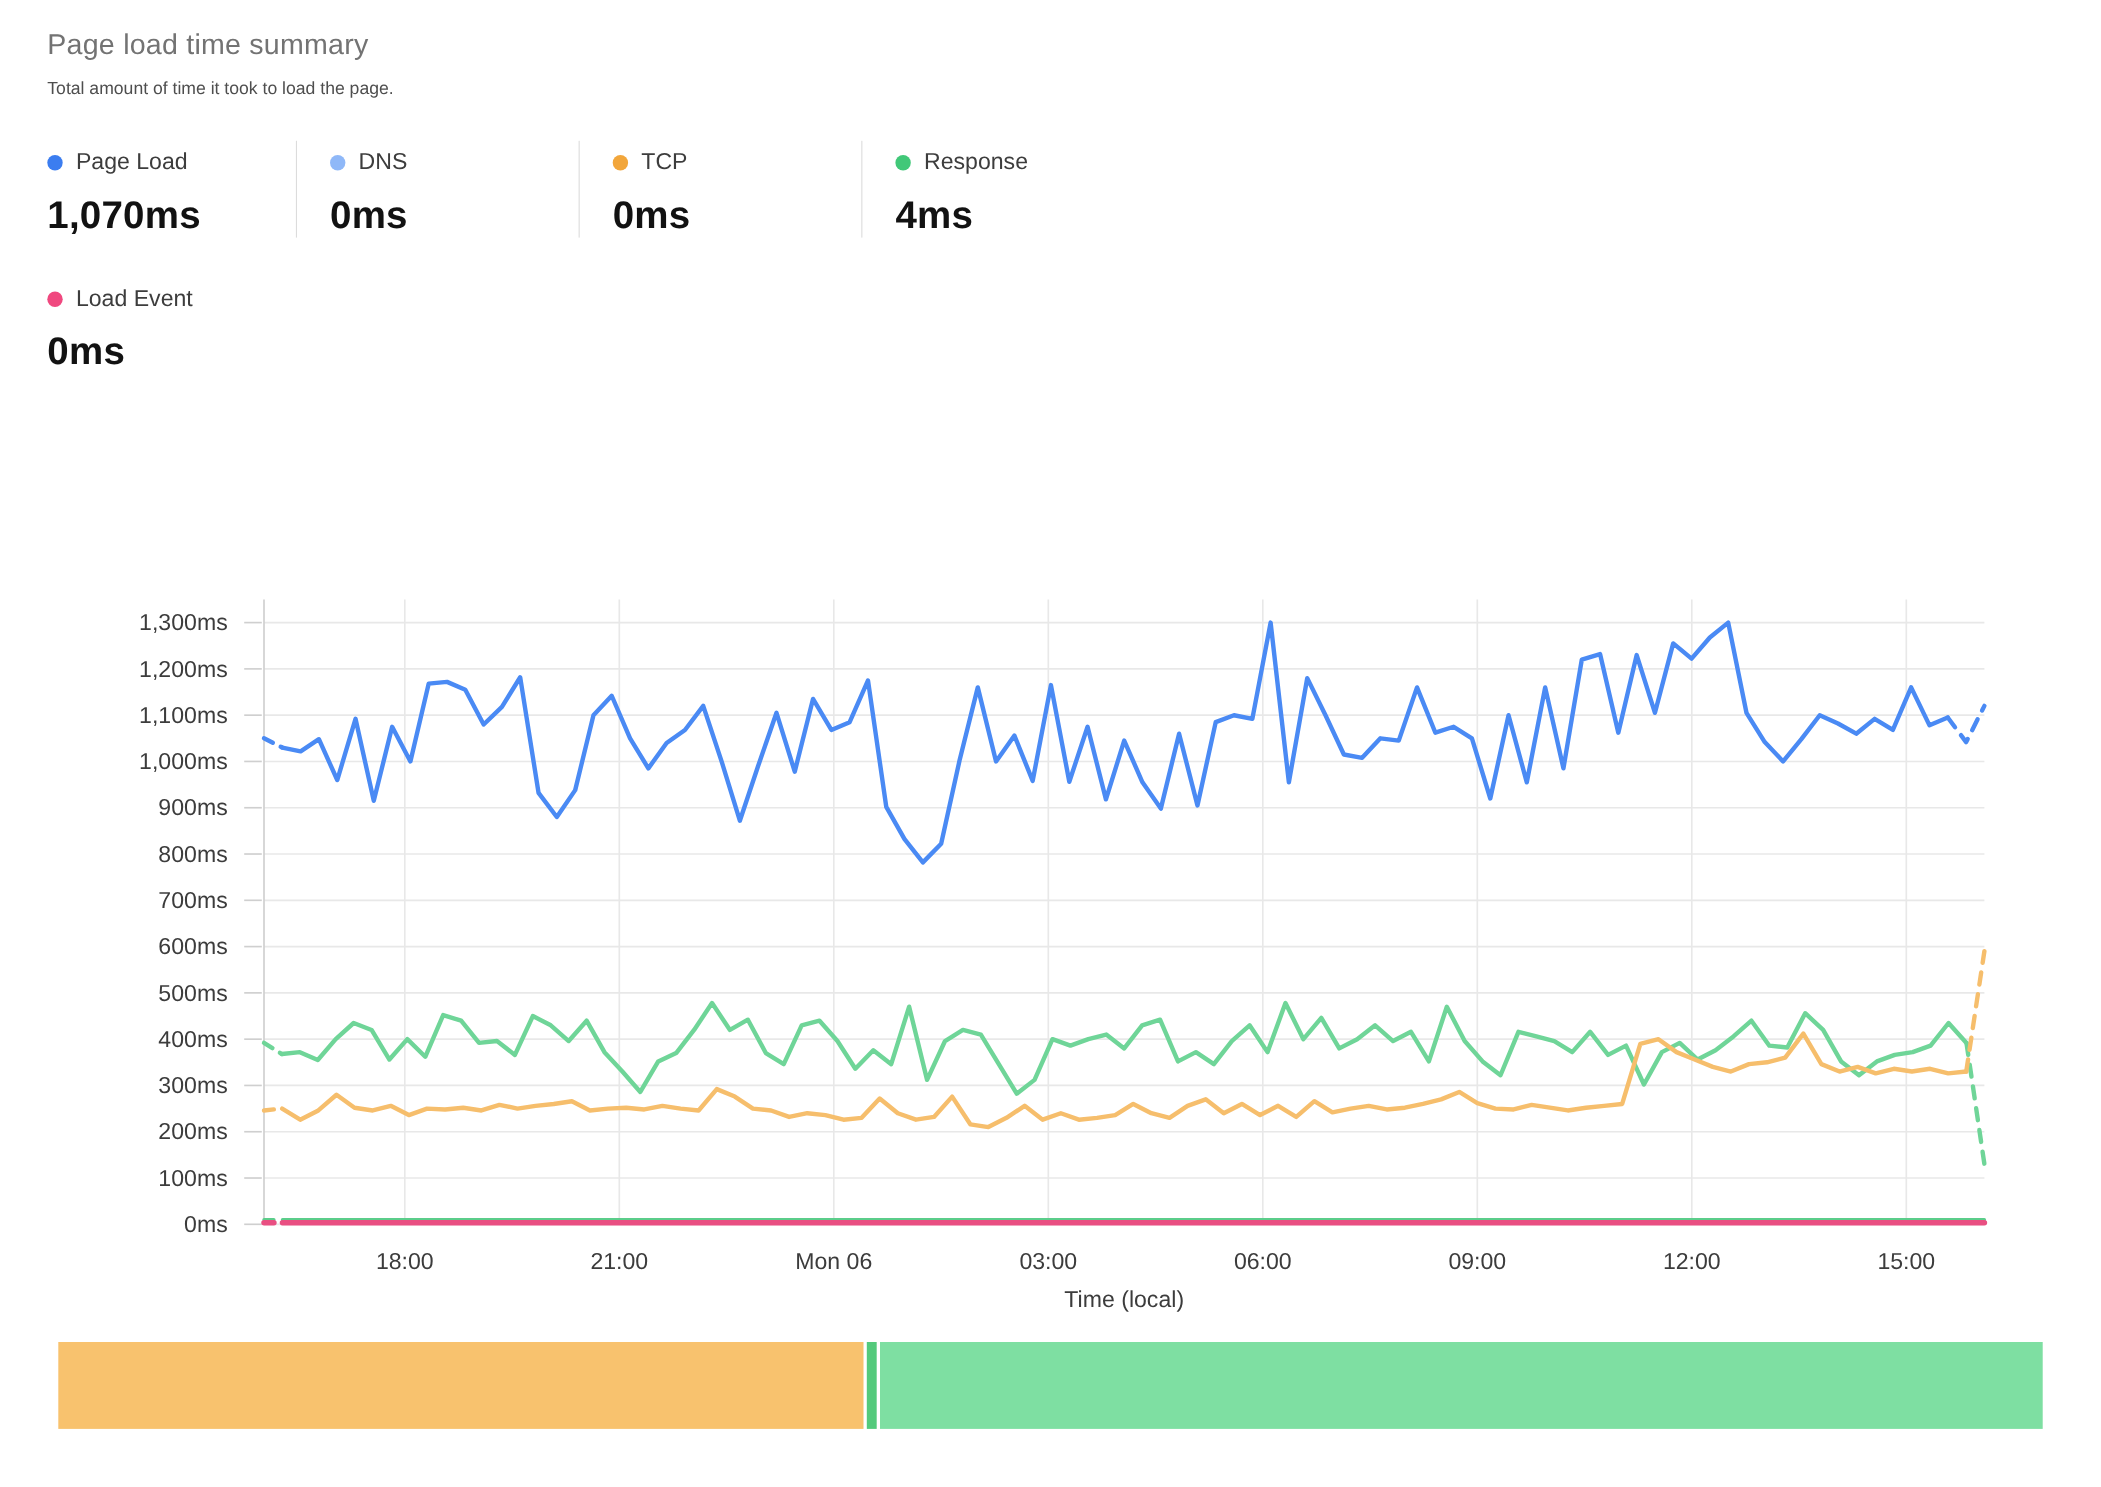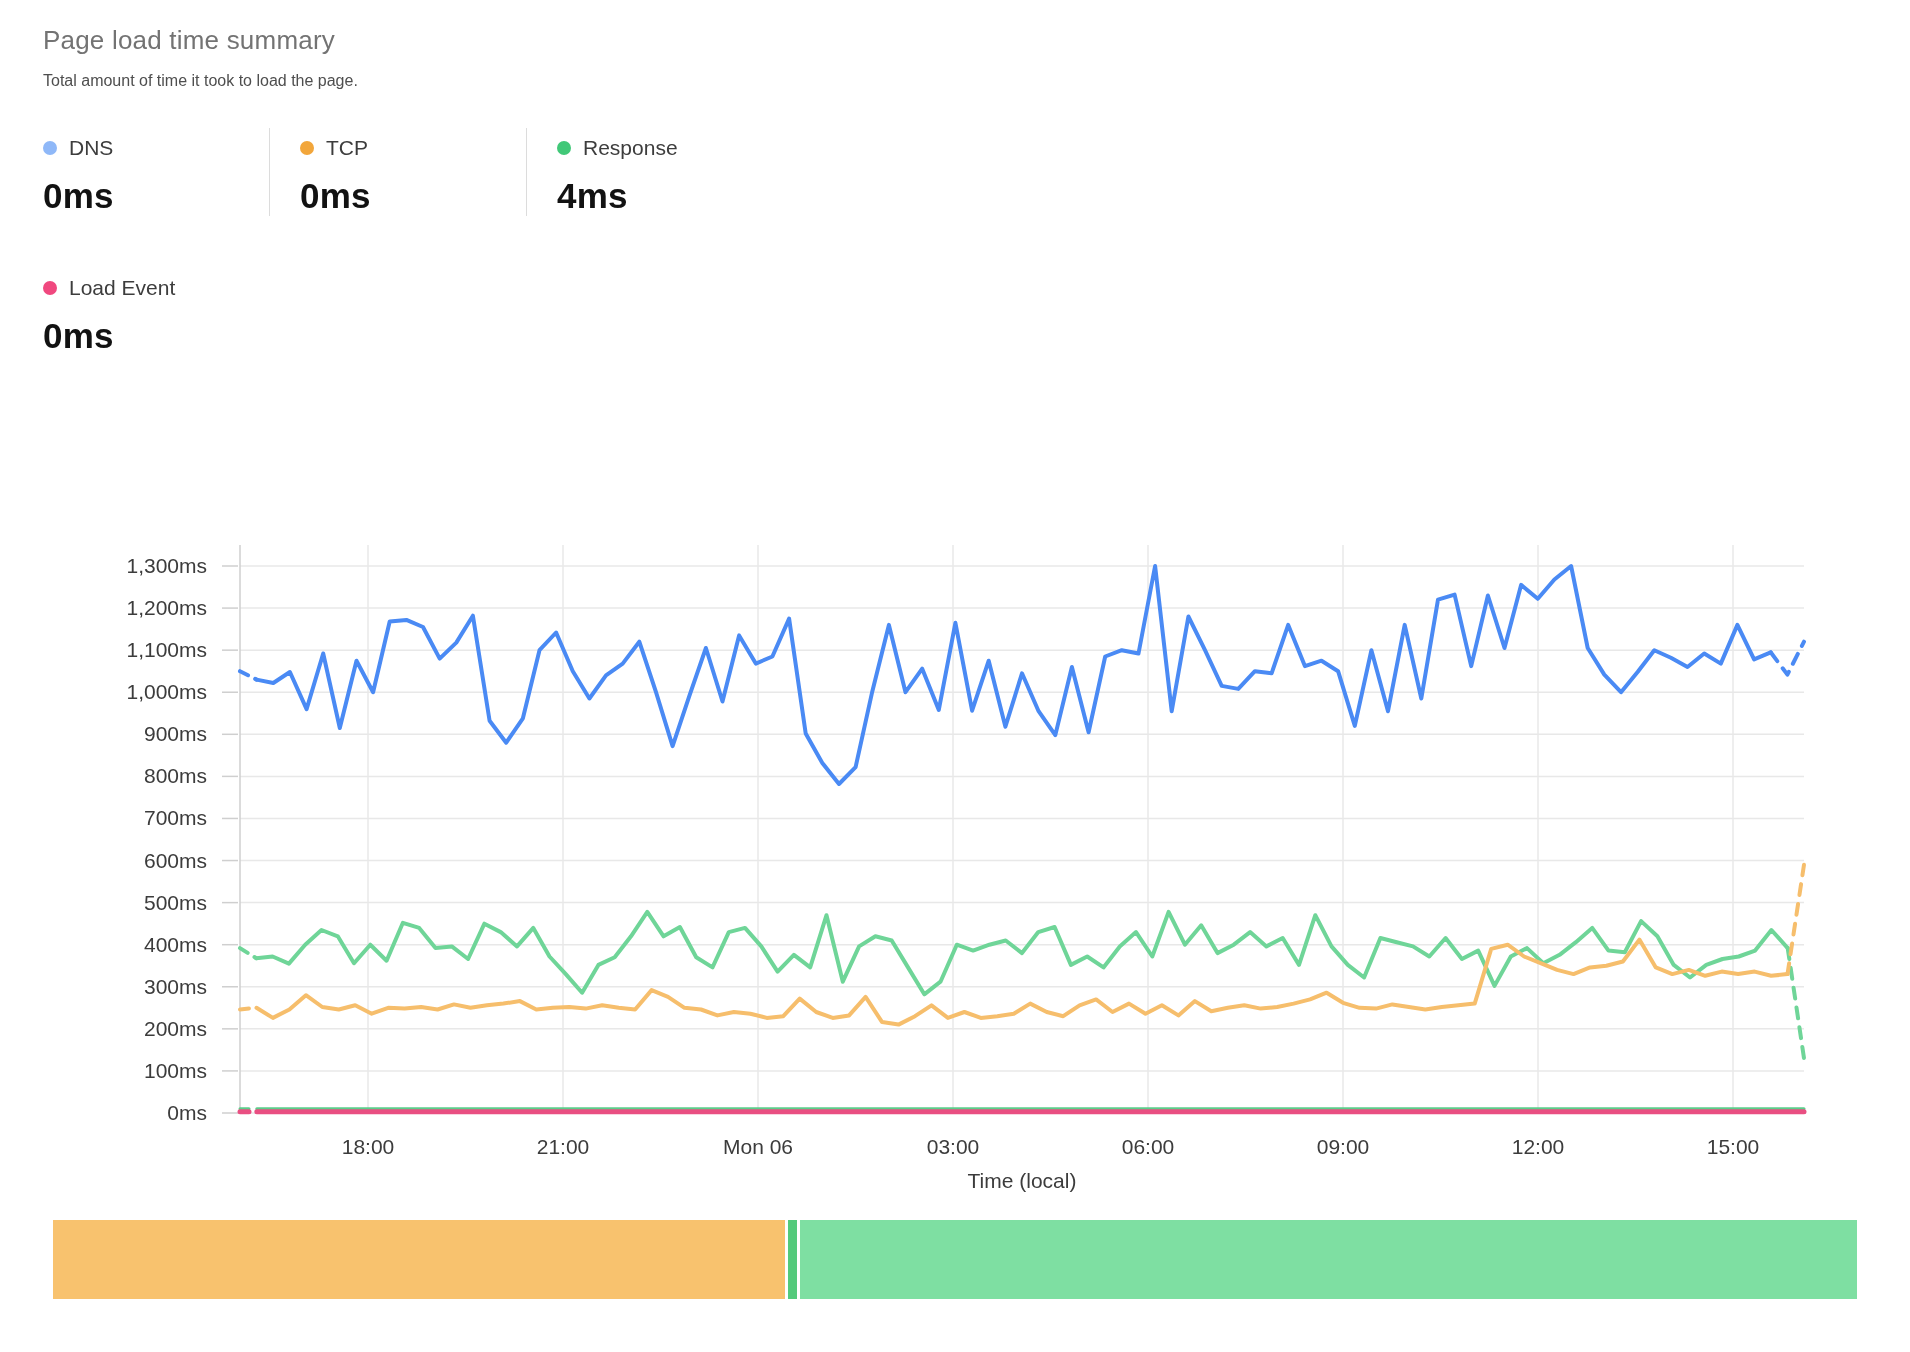--- a/index.html
+++ b/index.html
@@ -2,36 +2,43 @@
 <html><head>
 <meta charset="utf-8">
 <style>
   html,body{margin:0;padding:0;background:#ffffff;}
   body{width:1910px;height:1352px;position:relative;font-family:"Liberation Sans","DejaVu Sans",sans-serif;overflow:hidden;}
   .title{position:absolute;left:43px;top:25px;font-size:26px;font-weight:400;color:#737373;letter-spacing:.2px;}
   .subtitle{position:absolute;left:43px;top:72px;font-size:16px;font-weight:400;color:#4e4e4e;}
   .metrics{position:absolute;left:43px;top:128px;display:flex;}
   .metric{width:226px;padding-right:0;margin-right:30px;border-right:1px solid #dcdcdc;}
   .metric:last-child{border-right:none;}
-  .metrics2{position:absolute;left:43px;top:268px;display:flex;}
+  .metrics2{position:absolute;left:43px;top:252px;display:flex;}
   .metrics2 .metric{border-right:none;}
   .mlabel{display:flex;align-items:center;gap:12px;font-size:21px;color:#3d3d3d;margin-top:8px;}
   .dot{width:14px;height:14px;border-radius:50%;flex:0 0 auto;}
   .mvalue{font-size:35px;font-weight:700;color:#121212;margin-top:16px;letter-spacing:.2px;}
   #chart{position:absolute;left:0;top:0;}
   .ratio-bar{position:absolute;left:53px;top:1220px;width:1804px;height:79px;display:flex;}
   .ratio-bar .seg{height:100%;}
 </style>
 </head>
 <body>
 
 <div class="title">Page load time summary</div>
 <div class="subtitle">Total amount of time it took to load the page.</div>
 
 <div class="metrics">
+  <div class="metric">
+    <div class="mlabel">
+        <span class="dot" style="background:#3B7DF0"></span>
+        <span>Page Load</span>
+      </div>
+    <div class="mvalue">1,070ms</div>
+  </div>
   <div class="metric">
     <div class="mlabel">
         <span class="dot" style="background:#8FB8F8"></span>
         <span>DNS</span>
       </div>
     <div class="mvalue">0ms</div>
   </div>
   <div class="metric">
     <div class="mlabel">
         <span class="dot" style="background:#F2A63B"></span>

